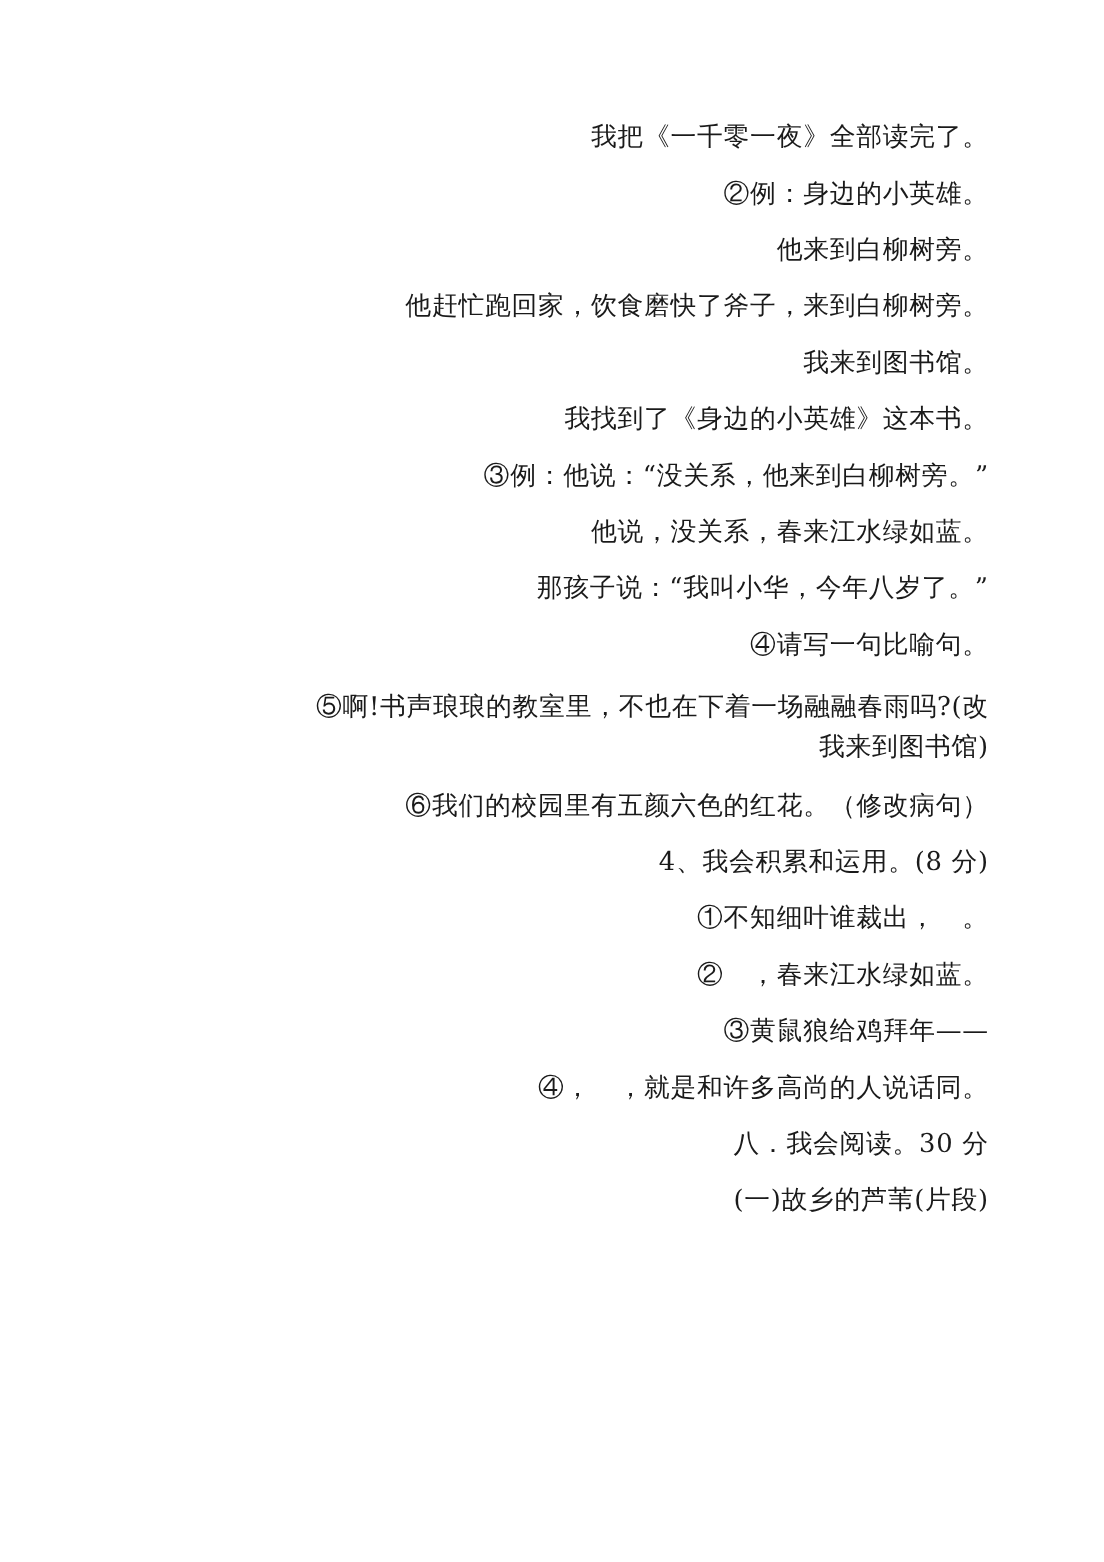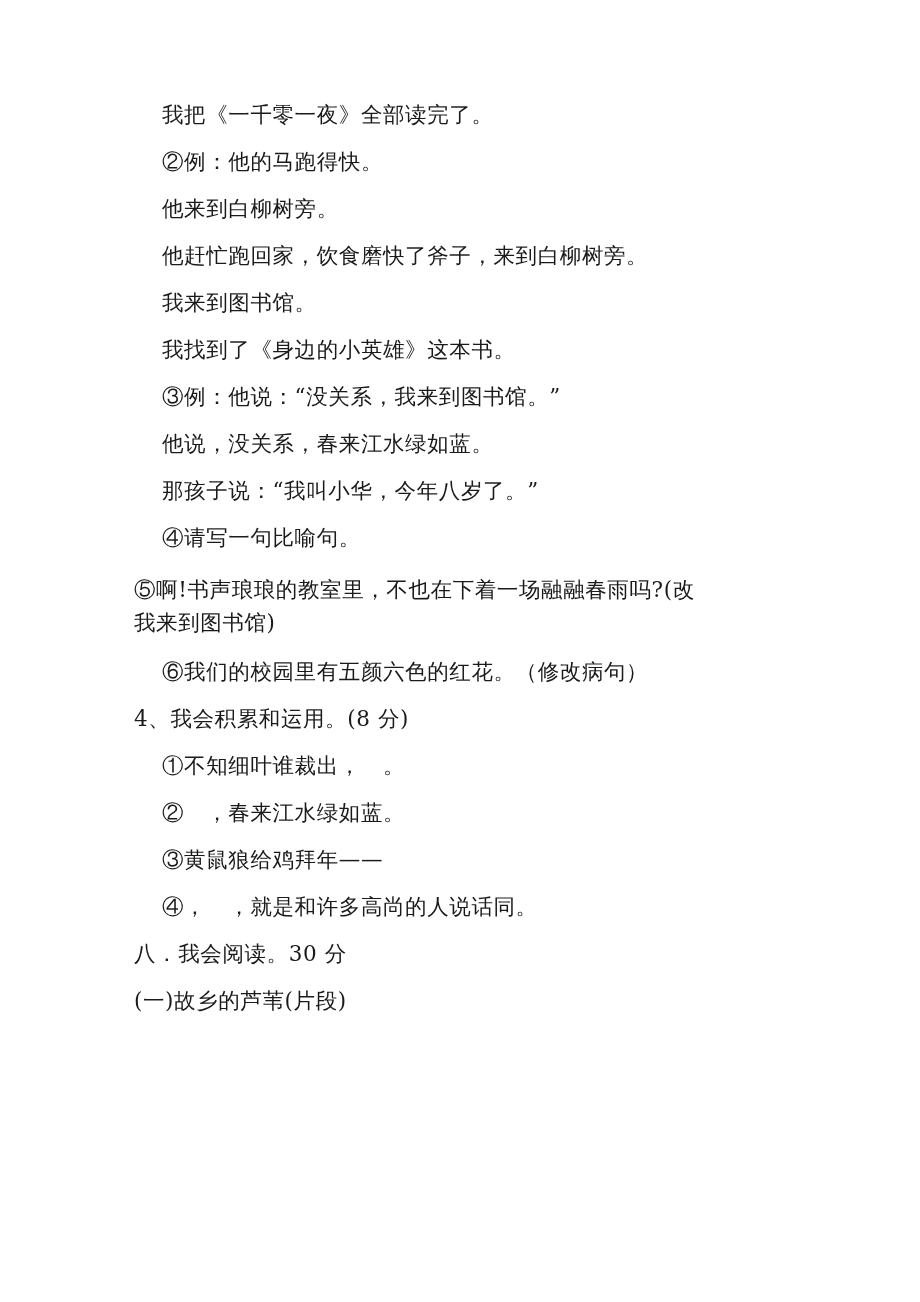--- a/index.html
+++ b/index.html
@@ -21,20 +21,21 @@
     box-sizing: border-box;
     padding: 104px 96px 0 134px;
   }
   .doc-line {
     font-size: 21.5px;
     line-height: 1.0;
     margin: 0 0 25.5px 0;
     letter-spacing: 0.6px;
     white-space: pre-wrap;
     font-family: "DejaVu Serif", "Liberation Serif", serif;
+    text-align: right;
   }
   
   .indent-1 { padding-left: 28px; }
   .indent-0 { padding-left: 0px; }
   
   .wrap {
     padding-left: 28px;
     text-indent: -28px;
     line-height: 1.52;
     margin-bottom: 22px;
@@ -44,26 +45,26 @@
     font-size: 21.5px;
     letter-spacing: 0.6px;
   }
 </style>
 </head>
 <body>
 
 <div class="page">
 
   <p class="doc-line indent-1">我把《一千零一夜》全部读完了。</p>
-  <p class="doc-line indent-1">②例：他的马跑得快。</p>
+  <p class="doc-line indent-1">②例：身边的小英雄。</p>
   <p class="doc-line indent-1">他来到白柳树旁。</p>
   <p class="doc-line indent-1">他赶忙跑回家，饮食磨快了斧子，来到白柳树旁。</p>
   <p class="doc-line indent-1">我来到图书馆。</p>
   <p class="doc-line indent-1">我找到了《身边的小英雄》这本书。</p>
-  <p class="doc-line indent-1">③例：他说：“没关系，我来到图书馆。”</p>
+  <p class="doc-line indent-1">③例：他说：“没关系，他来到白柳树旁。”</p>
   <p class="doc-line indent-1">他说，没关系，春来江水绿如蓝。</p>
   <p class="doc-line indent-1">那孩子说：“我叫小华，今年八岁了。”</p>
   <p class="doc-line indent-1">④请写一句比喻句。</p>
 
   <p class="doc-line wrap"><span>⑤啊!书声琅琅的教室里，不也在下着一场融融春雨吗?(改</span><span class="cont">我来到图书馆)</span></p>
 
   <p class="doc-line indent-1">⑥我们的校园里有五颜六色的红花。（修改病句）</p>
   <p class="doc-line indent-0 heading">4、我会积累和运用。(8 分)</p>
   <p class="doc-line indent-1">①不知细叶谁裁出，　。</p>
   <p class="doc-line indent-1">②　，春来江水绿如蓝。</p>

